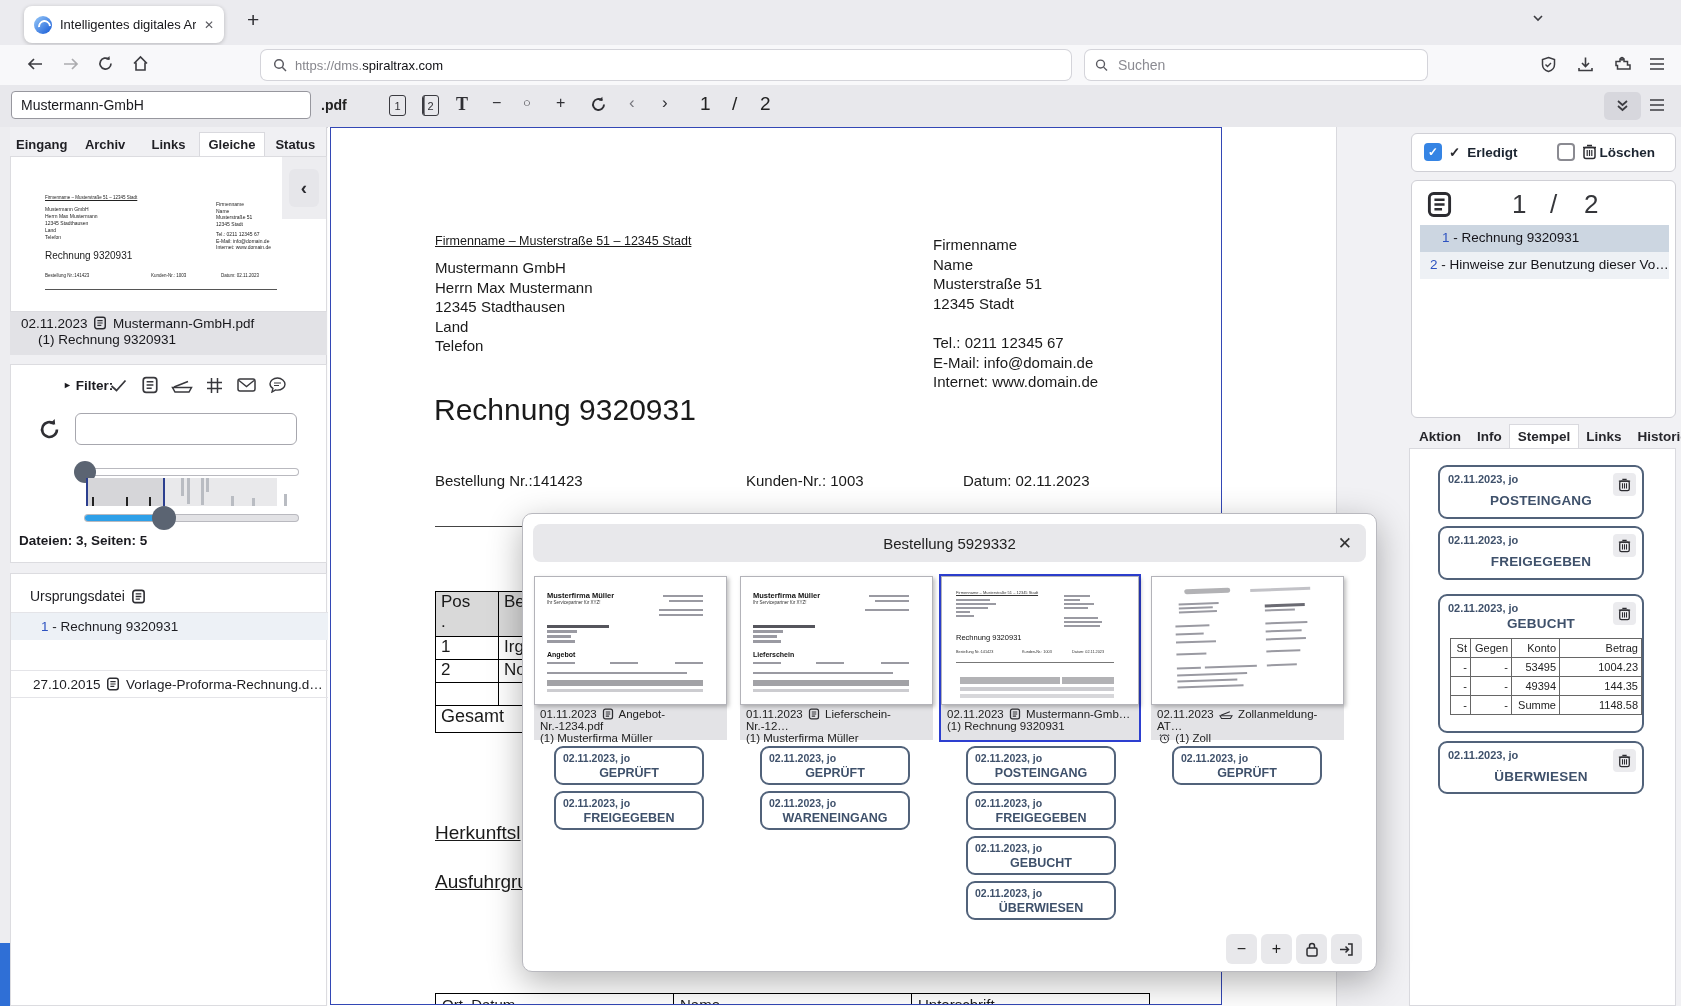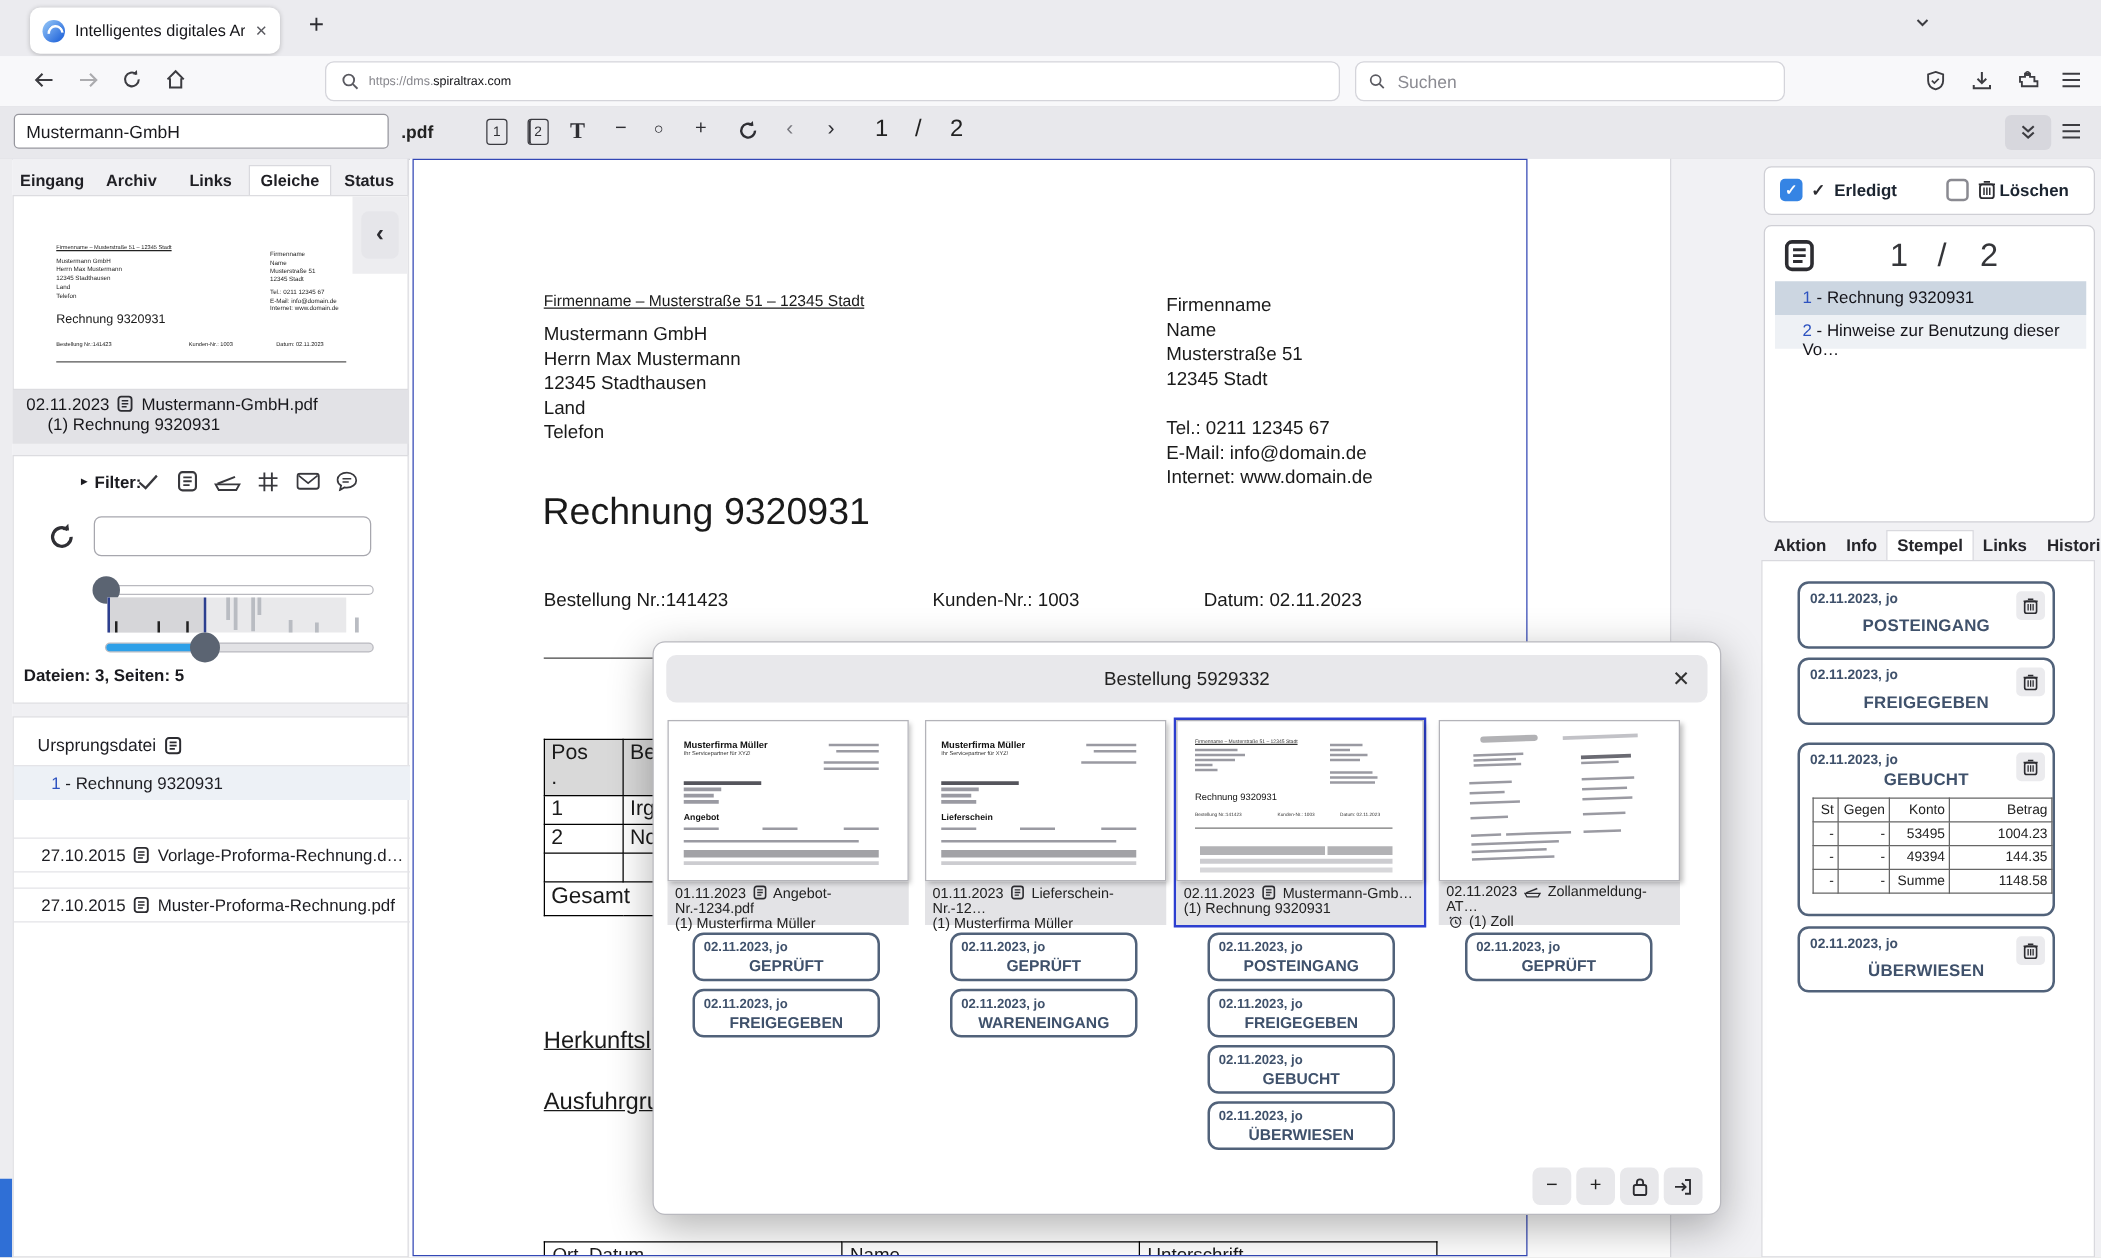--- a/index.html
+++ b/index.html
@@ -9,21 +9,21 @@
   .tabbar{position:absolute;left:0;top:0;width:100%;height:45px;background:#ebebef;}
   .tab{position:absolute;left:24px;top:6px;width:200px;height:37px;background:#fff;border-radius:8px;box-shadow:0 1px 4px rgba(0,0,0,.22);display:flex;align-items:center;gap:8px;padding:0 10px;box-sizing:border-box;font-size:13px;}
   .logo{width:18px;height:18px;border-radius:50%;background:linear-gradient(135deg,#7fb4f2 20%,#2e6fdd 80%);position:relative;flex:0 0 auto;}
   .logo::after{content:"";position:absolute;left:4px;top:4px;width:9px;height:9px;border-radius:50%;border:2px solid #fff;border-color:#fff transparent transparent #fff;transform:rotate(40deg);}
   .tab-title{white-space:nowrap;overflow:hidden;max-width:140px;color:#17171b;}
   .tab-close{margin-left:auto;color:#5a5a60;font-size:12px;}
   .newtab{position:absolute;left:247px;top:8px;font-size:21px;color:#2e2e33;}
   .tabs-chev{position:absolute;left:1531px;top:11px;}
   .navbar{position:absolute;left:0;top:45px;width:100%;height:40px;background:#f8f8fa;border-bottom:1px solid #d8d8dd;}
   .navico{position:absolute;top:9px;color:#3c3c41;}
-  .urlbar{position:absolute;left:261px;top:5px;width:810px;height:30px;background:#fff;border-radius:6px;box-shadow:0 0 0 1px #d4d4da;display:flex;align-items:center;padding:0 12px;box-sizing:border-box;font-size:10px;gap:8px;}
+  .urlbar{position:absolute;left:261px;top:5px;width:810px;height:30px;background:#fff;border-radius:6px;box-shadow:0 0 0 1px #d4d4da;display:flex;align-items:center;padding:0 12px;box-sizing:border-box;font-size:13px;gap:8px;}
   .url-pre{color:#86868c;}
   .url-dom{color:#111115;}
   .searchbar{position:absolute;left:1085px;top:5px;width:342px;height:30px;background:#fff;border-radius:6px;box-shadow:0 0 0 1px #d4d4da;display:flex;align-items:center;padding:0 10px;box-sizing:border-box;gap:8px;}
   .searchbar input{border:none;outline:none;font-size:14px;width:100%;font-family:"Liberation Sans",sans-serif;color:#333;background:transparent;}
   .searchbar input::placeholder{color:#8b8b92;}
   
   .apptb{position:absolute;left:0;top:85px;width:100%;height:42px;background:#e8e8ec;border-bottom:1px solid #cfcfd5;}
   .fn-input{position:absolute;left:11px;top:6px;width:300px;height:28px;border:1px solid #97979e;border-radius:4px;background:#fff;font-size:14px;padding:0 9px;box-sizing:border-box;font-family:"Liberation Sans",sans-serif;color:#1a1a1e;}
   .ext{position:absolute;left:321px;top:12px;font-size:14px;font-weight:700;color:#222;}
   .tbico{position:absolute;top:9px;color:#2f2f34;font-size:16px;text-align:center;}
@@ -366,28 +366,20 @@
         <span class="ur-num">1</span> <span>- Rechnung 9320931</span>
       </div>
       <div class="ur-item" style="top:96px;padding-left:22px;border-bottom:1px solid #e4e4e8">
         <span>27.10.2015</span>
         <span class="inline-ico"><svg width="14" height="14" viewBox="0 0 16 16">
               <rect x="2" y="1.5" width="12" height="13" rx="2.5" fill="none" stroke="#2c2c31" stroke-width="1.7"></rect>
               <path d="M5 5.2h6M5 8h6M5 10.8h4.5" stroke="#2c2c31" stroke-width="1.4"></path>
             </svg></span>
         <span>Vorlage-Proforma-Rechnung.d…</span>
       </div>
-      <div class="ur-item" style="top:136px;padding-left:22px;border-bottom:1px solid #e4e4e8">
-        <span>27.10.2015</span>
-        <span class="inline-ico"><svg width="14" height="14" viewBox="0 0 16 16">
-              <rect x="2" y="1.5" width="12" height="13" rx="2.5" fill="none" stroke="#2c2c31" stroke-width="1.7"></rect>
-              <path d="M5 5.2h6M5 8h6M5 10.8h4.5" stroke="#2c2c31" stroke-width="1.4"></path>
-            </svg></span>
-        <span>Muster-Proforma-Rechnung.pdf</span>
-      </div>
     </div>
   </div>
 
   <div class="mainp">
     <div class="page">
       <div class="d-letter">Firmenname – Musterstraße 51 – 12345 Stadt</div>
       <div class="d-recip">
         <div>Mustermann GmbH</div>
           <div>Herrn Max Mustermann</div>
           <div>12345 Stadthausen</div>
@@ -475,21 +467,21 @@
             <rect x="2" y="1.5" width="12" height="13" rx="2.5" fill="none" stroke="#2c2c31" stroke-width="1.7"></rect>
             <path d="M5 5.2h6M5 8h6M5 10.8h4.5" stroke="#2c2c31" stroke-width="1.4"></path>
           </svg>
         </span>
       <span class="bigpg" style="position:absolute;left:100px;top:8px">1</span>
       <span class="bigpg" style="position:absolute;left:138px;top:8px">/</span>
       <span class="bigpg" style="position:absolute;left:172px;top:8px">2</span>
       <div class="rp-item" style="top:44px;background:#ccd6e1;padding-left:22px">
         <span class="bluenum">1</span> <span>- Rechnung 9320931</span>
       </div>
-      <div class="rp-item" style="top:71px;background:#eef1f5;padding-left:22px">
+      <div class="rp-item" style="top:71px;background:#eef1f5;padding-left:10px">
         <span class="bluenum">2</span> <span>- Hinweise zur Benutzung dieser Vo…</span>
       </div>
     </div>
 
     <div class="rtabs">
       <div class="rtab">Aktion</div>
       <div class="rtab">Info</div>
       <div class="rtab active">Stempel</div>
       <div class="rtab">Links</div>
       <div class="rtab">Historie</div>

